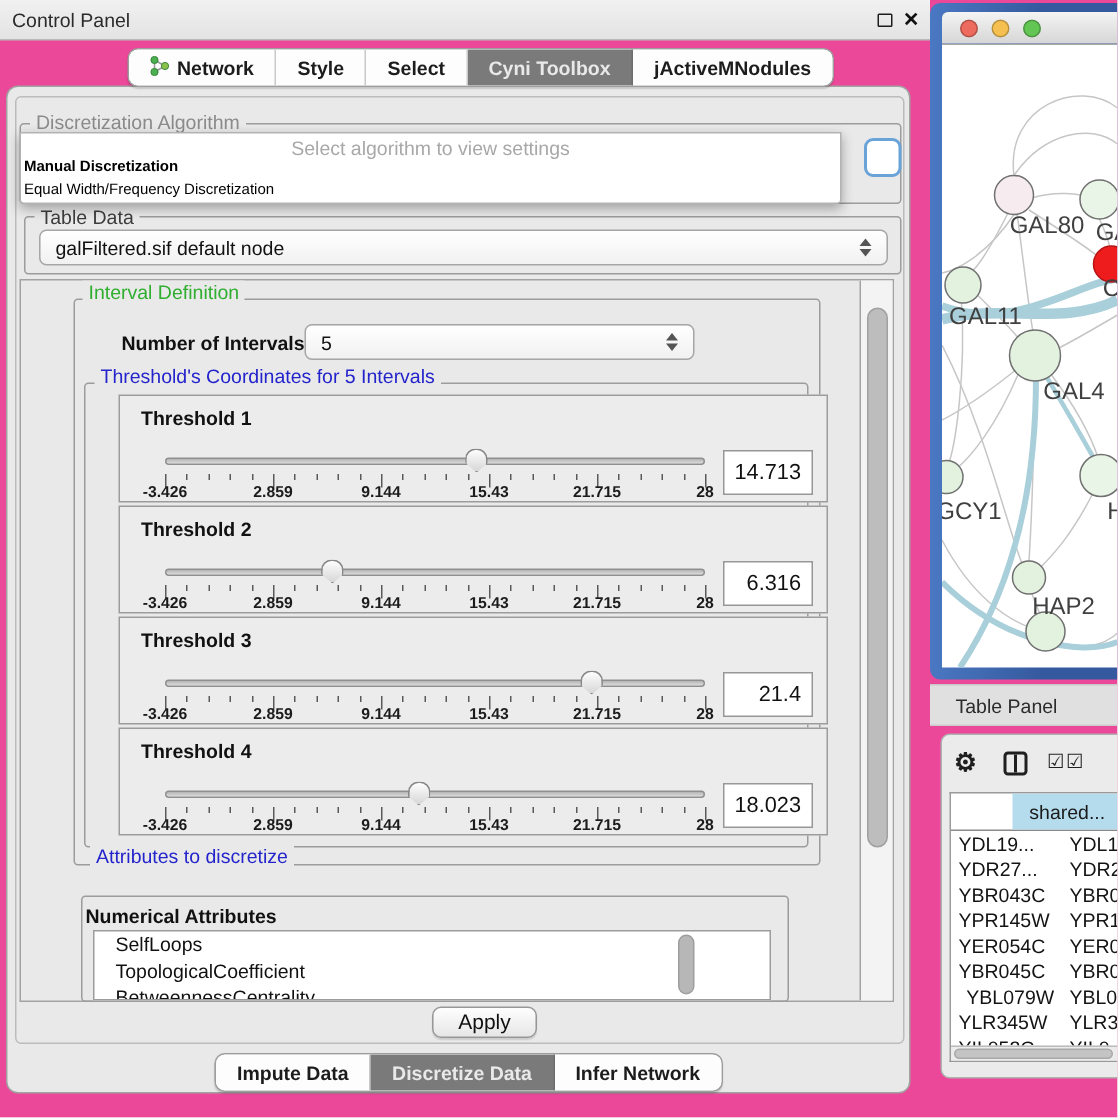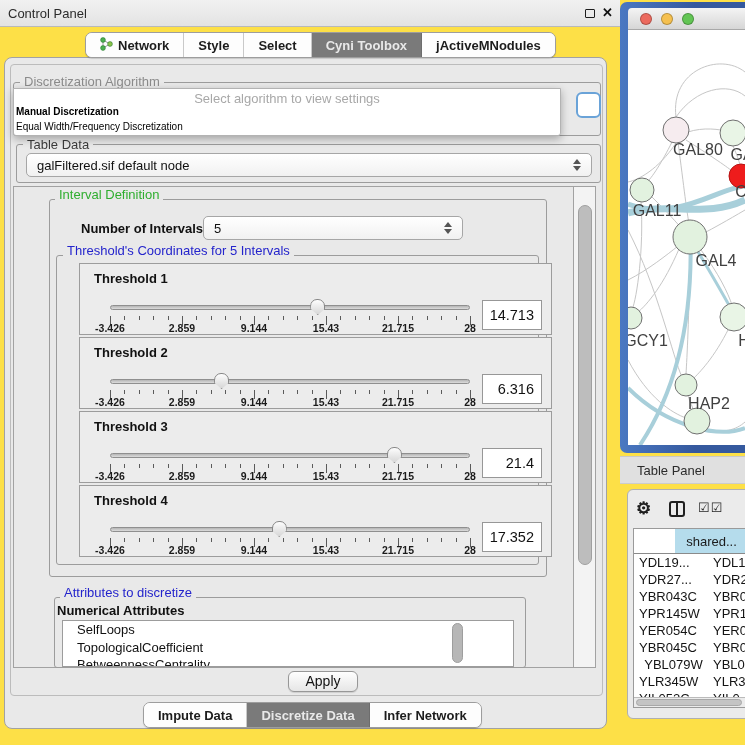--- a/index.html
+++ b/index.html
@@ -1,17 +1,17 @@
 <!DOCTYPE html>
 <html><head>
 <meta charset="utf-8">
 <style>
   html,body{margin:0;padding:0;}
   *{box-sizing:border-box;font-family:"Liberation Sans",sans-serif;}
-  .screen{position:relative;width:745px;height:745px;background:#fde047;overflow:hidden;}
+  .screen{position:relative;width:745px;height:745px;background:#ec4899;overflow:hidden;}
 
   
   .cp-titlebar{position:absolute;left:0;top:0;width:620px;height:27px;
     background:linear-gradient(#f1f1f1,#e3e3e3);border-bottom:1px solid #b9b9b9;}
   .cp-title{position:absolute;left:8px;top:6px;font-size:13px;color:#2b2b2b;}
   .float-btn{position:absolute;left:585px;top:9px;width:10px;height:9px;border:1.5px solid #1d1d1d;border-radius:1px;cursor:pointer;}
   .close-btn{position:absolute;left:602px;top:5px;font-size:13px;font-weight:800;color:#111;cursor:pointer;}
 
   .cp-outer{position:absolute;left:4px;top:57px;width:603px;height:672px;border:1px solid #a2a2a2;border-radius:8px;background:#e9e9e9;}
   .cp-inner{position:absolute;left:10px;top:64px;width:593px;height:632px;border:1px solid #bcbcbc;border-radius:4px;background:#e9e9e9;}
@@ -306,26 +306,26 @@
           <div class="tick minor" style="left: 346.8px;"></div>
           <div class="tick minor" style="left: 361.2px;"></div>
           <div class="tick minor" style="left: 375.6px;"></div>
           <div class="tick major" style="left: 390px;"></div>
           <div class="tick-label" style="left: 30px;">-3.426</div>
           <div class="tick-label" style="left: 102px;">2.859</div>
           <div class="tick-label" style="left: 174px;">9.144</div>
           <div class="tick-label" style="left: 246px;">15.43</div>
           <div class="tick-label" style="left: 318px;">21.715</div>
           <div class="tick-label" style="left: 390px;">28</div>
-          <div class="th-value">17.352</div>
+          <div class="th-value">18.023</div>
         </div>
       </div>
 
     <div class="groupbox" style="left:40px;top:410px;width:472px;height:71px;"></div>
-    <span class="grouptitle" style="left:46px;top:398px;color:#2424cc;">Attributes to discretize</span>
+    <span class="grouptitle" style="left:46px;top:376px;color:#2424cc;">Attributes to discretize</span>
     <span style="position:absolute;left:43px;top:416px;font-size:13px;font-weight:700;color:#111;">Numerical Attributes</span>
     <div class="attr-list" id="attrList">
         <div class="attr-item">SelfLoops</div>
         <div class="attr-item">TopologicalCoefficient</div>
         <div class="attr-item">BetweennessCentrality</div>
       </div>
     <div class="attr-scroll"></div>
   </div>
 
   <div class="apply-btn">Apply</div>

